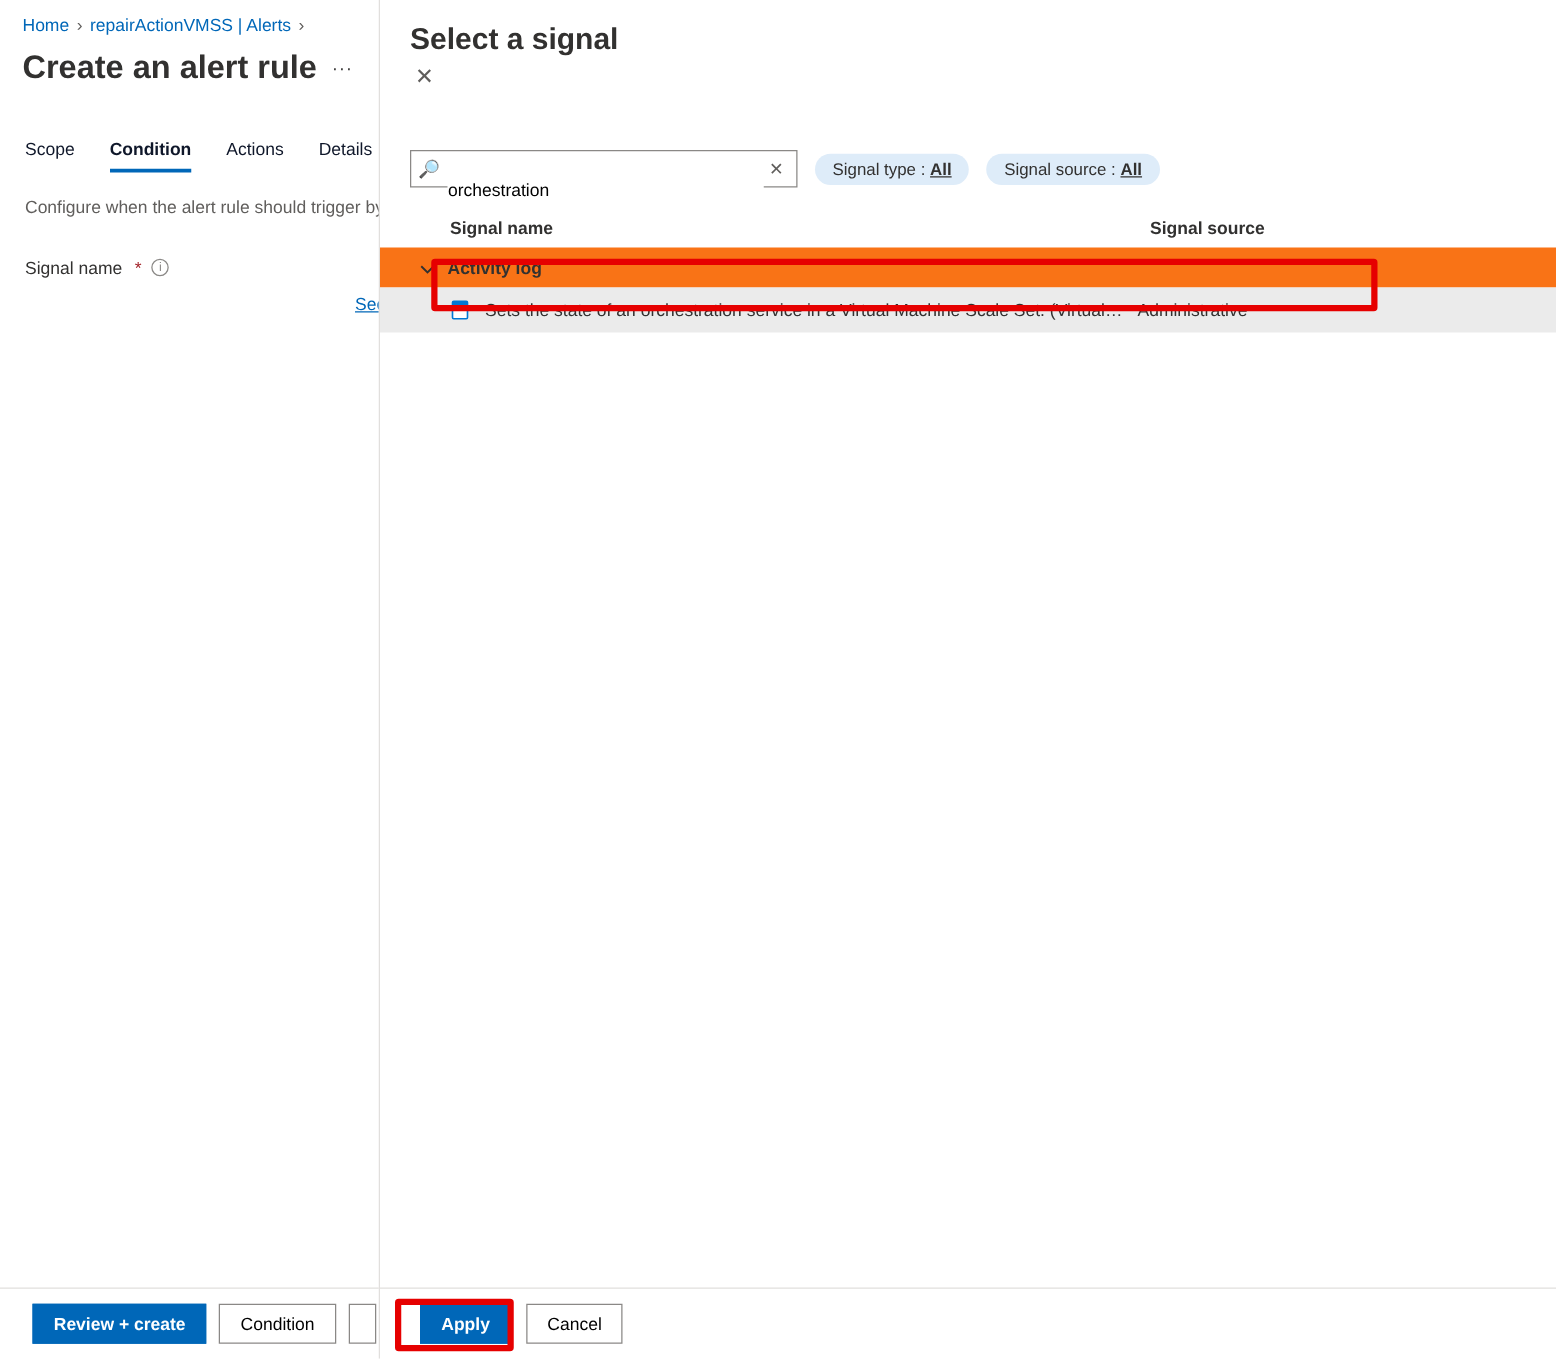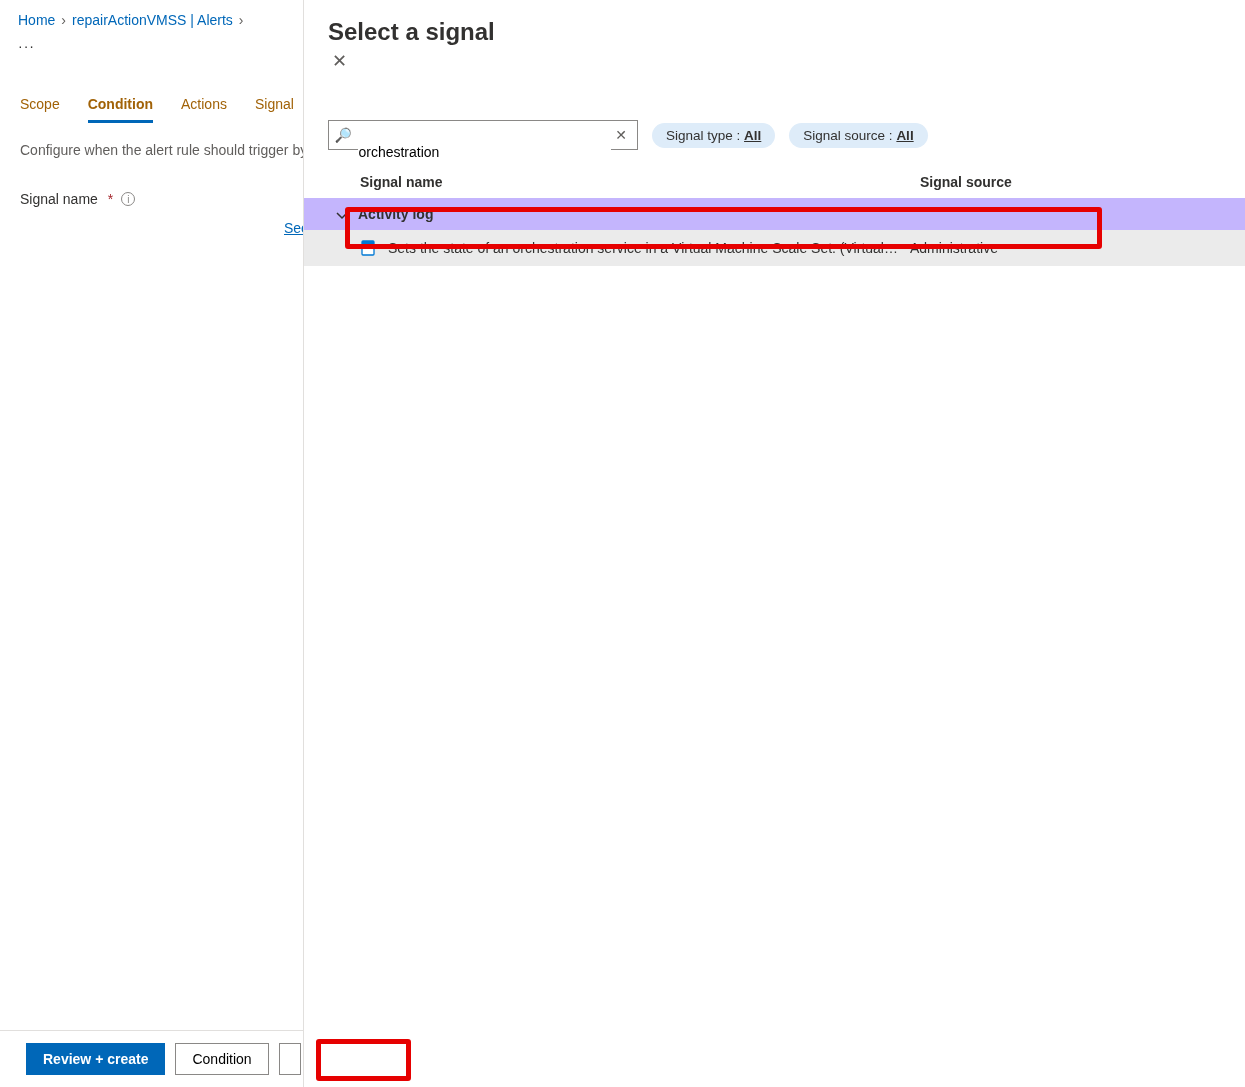--- a/index.html
+++ b/index.html
@@ -44,21 +44,21 @@
 
     .tabs {
       display: flex;
       gap: 28px;
       padding: 30px 20px 0;
       border-bottom: 1px solid #fff; 
     }
     .tab {
       padding-bottom: 8px;
       cursor: pointer;
-      color: #a16207;
+      color: #0f172a;
     }
     .tab.active {
       font-weight: 600;
       border-bottom: 3px solid #0067b8;
     }
 
     .hint {
       padding: 18px 20px 0;
       color: #605e5c;
       font-size: 14px;
@@ -184,21 +184,21 @@
     .col-headers {
       display: flex;
       padding: 14px 24px 8px 56px;
       font-weight: 600;
       font-size: 14px;
     }
     .col-name { flex: 0 0 544px; }
     .col-source { flex: 1; margin-left: 16px; }
 
     .group-row {
-      background: #c4b5fd;
+      background: #f97316;
       display: flex;
       align-items: center;
       gap: 10px;
       padding: 8px 24px 8px 32px;
       font-weight: 600;
     }
     .chev {
       width: 12px; height: 12px; display:inline-block;
       transform: rotate(0deg);
     }
@@ -244,28 +244,29 @@
 <body>
 
 <div class="breadcrumb">
   <a>Home</a>
   <span class="sep">›</span>
   <a>repairActionVMSS | Alerts</a>
   <span class="sep">›</span>
 </div>
 
 <div class="page-title-row">
+  <div class="page-title">Create an alert rule</div>
   <div class="dots">···</div>
 </div>
 
 <div class="tabs">
   <div class="tab">Scope</div>
   <div class="tab active">Condition</div>
   <div class="tab">Actions</div>
-  <div class="tab">Signal</div>
+  <div class="tab">Details</div>
 </div>
 
 <div class="hint">Configure when the alert rule should trigger by</div>
 
 <div class="field-row">
   <span class="field-label">Signal name</span>
   <span class="req">*</span>
   <span class="info-icon">i</span>
   <div class="field-input-trunc">Se</div>
 </div>
@@ -317,15 +318,19 @@
         <rect x="2" y="1" width="12" height="14" rx="1" fill="#fff" stroke="#0078d4" stroke-width="1.3"></rect>
         <rect x="2" y="1" width="12" height="5" fill="#0078d4"></rect>
       </svg>
     </span>
     <span class="result-name">Sets the state of an orchestration service in a Virtual Machine Scale Set. (Virtual Ma…</span>
     <span class="result-source">Administrative</span>
   </div>
 
   <div class="highlight-1" style="top:207px; left:41px; width:757px; height:42px;"></div>
 
+  <div class="panel-footer">
+    <button class="btn primary">Apply</button>
+    <button class="btn">Cancel</button>
+  </div>
 
   <div class="highlight-1" style="bottom:6px; left:12px; width:95px; height:42px;"></div>
 </div>
 
 </body></html>

